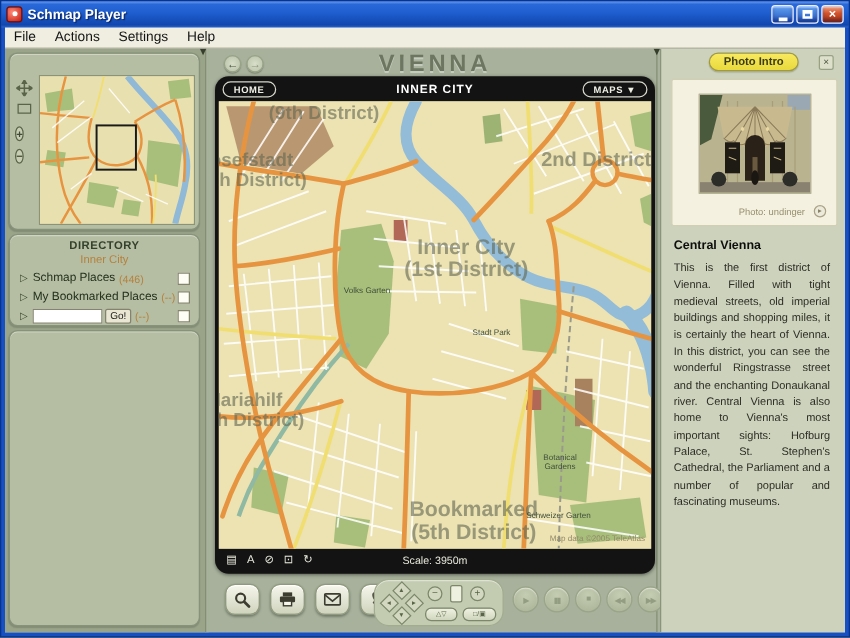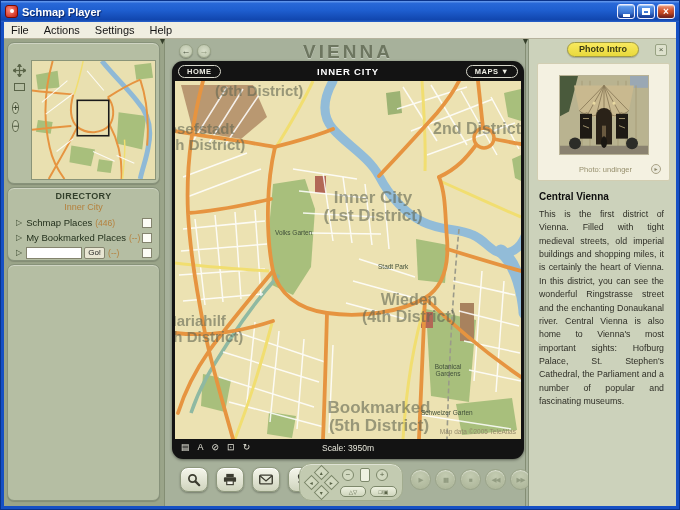--- a/index.html
+++ b/index.html
@@ -92,21 +92,21 @@
   .cpill.p1{left:40px;width:26px;} .cpill.p2{left:70px;width:27px;}
   .pbtn{position:absolute;top:430px;width:21px;height:21px;border-radius:50%;background:radial-gradient(circle at 50% 32%,#c4ccb2,#a9b295);border:1px solid #9aa489;color:#939d82;font-size:6.5px;display:flex;align-items:center;justify-content:center;box-shadow:inset 0 1px 1px rgba(255,255,255,.5);letter-spacing:-1px;}
 
   
   .rpanel{position:absolute;left:524px;top:0;right:0;bottom:0;background:#ccd2bb;border-left:1px solid #8a947b;}
   .tab{position:absolute;left:38px;top:3px;height:15px;padding:0 11px;background:linear-gradient(#f8e95f,#e9d93c);border:1px solid #a09a42;border-radius:9px;font-size:9px;font-weight:bold;color:#3c3c14;line-height:13px;box-shadow:0 1px 1px rgba(0,0,0,.2);}
   .tab-close{position:absolute;right:9px;top:5px;width:12px;height:12px;background:#dde1cc;border:1px solid #98a283;border-radius:2px;font-size:8px;line-height:10px;text-align:center;color:#4a543e;}
   .photocard{position:absolute;left:8px;top:24px;width:133px;height:118px;background:#f4f1e1;border:1px solid #d2ceb2;border-radius:2px;}
   .photo{position:absolute;left:21px;top:11px;width:90px;height:80px;border:1px solid #b8b296;background:#9aa87c;}
   .photo svg{display:block;width:100%;height:100%;}
-  .credit{position:absolute;right:8px;bottom:6px;font-size:7.5px;color:#97906e;display:flex;align-items:center;gap:19px;}
+  .credit{position:absolute;right:8px;bottom:6px;font-size:7.5px;color:#97906e;display:flex;align-items:center;gap:7px;}
   .credit .more{width:10px;height:10px;border-radius:50%;border:1px solid #aaa286;font-size:6px;line-height:8px;text-align:center;color:#8a8468;background:#eceadb;}
   .rhead{position:absolute;left:10px;top:152px;font-size:10px;font-weight:bold;color:#0e0e0e;}
   .rbody{position:absolute;left:10px;right:12px;top:169px;font-size:8.8px;line-height:1.52;color:#2e2e26;text-align:justify;}
 </style>
 </head>
 <body>
 
 <div class="app">
 
   <div class="titlebar">
@@ -266,24 +266,20 @@
           <div class="dlab" style="left:246px;top:3px;font-size:16px;margin-top:36px;">
               <span>2nd District</span>
             </div>
           <div class="dlab" style="left:-30px;top:40px;width:92px;font-size:15px;">
               <span>Josefstadt</span>
               <span>(8th District)</span>
             </div>
           <div class="dlab" style="left:92px;top:108px;width:200px;font-size:17px;">
               <span>Inner City</span>
               <span>(1st District)</span>
-            </div>
-          <div class="dlab" style="left:158px;top:210px;width:140px;font-size:16px;">
-              <span>Wieden</span>
-              <span>(4th District)</span>
             </div>
           <div class="dlab" style="left:-32px;top:232px;width:92px;font-size:15px;">
               <span>Mariahilf</span>
               <span>(6th District)</span>
             </div>
           <div class="dlab" style="left:98px;top:318px;width:200px;font-size:17px;">
               <span>Bookmarked</span>
               <span>(5th District)</span>
             </div>
 

